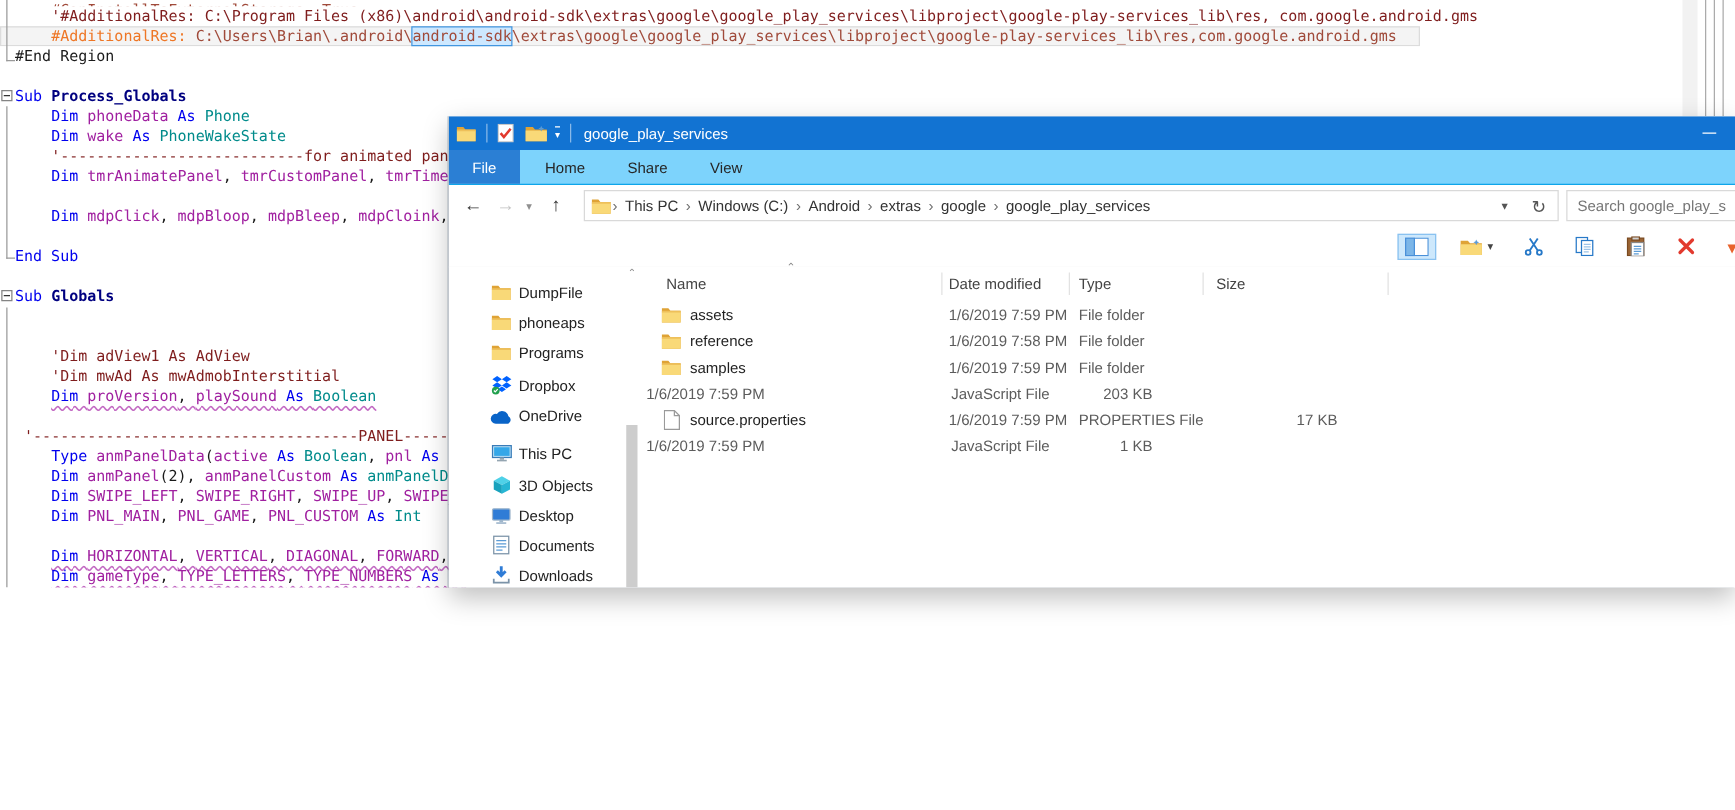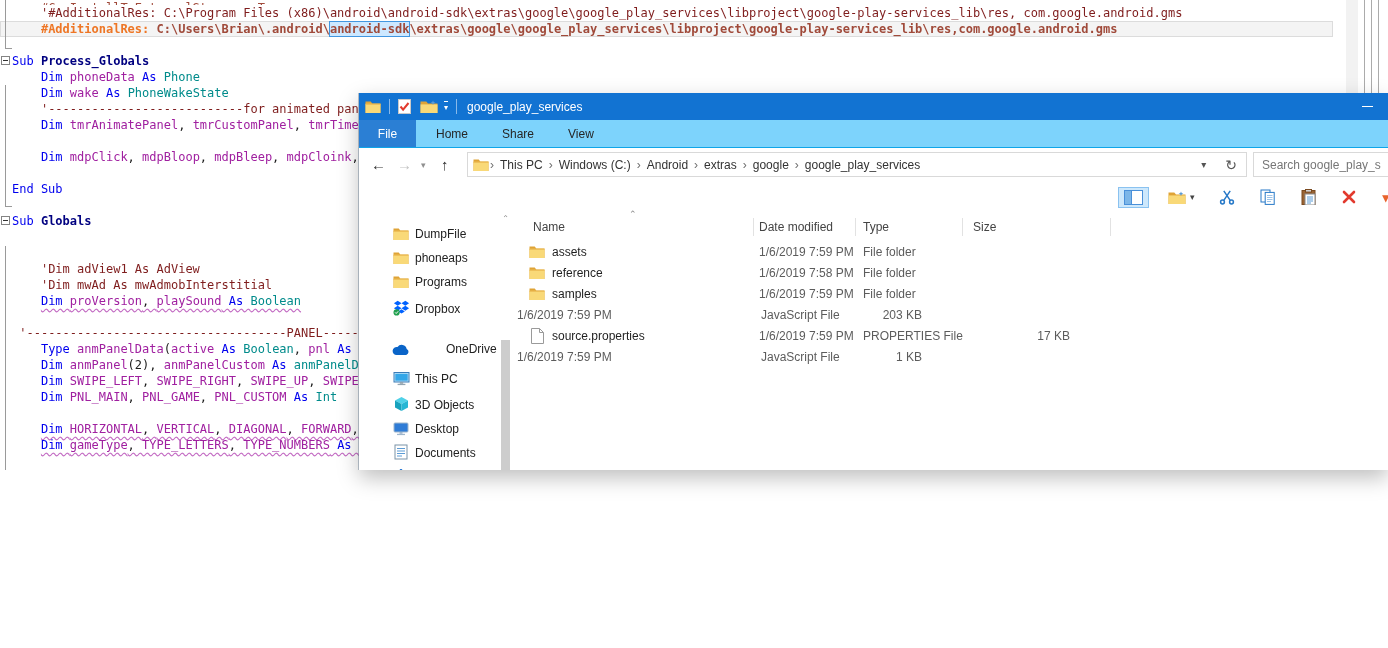--- a/index.html
+++ b/index.html
@@ -3,21 +3,21 @@
 <meta charset="utf-8">
 <style>
   html,body{margin:0;padding:0;}
   body{width:1388px;height:648px;position:relative;background:#fff;overflow:hidden;
        font-family:"Liberation Sans",sans-serif;-webkit-font-smoothing:antialiased;}
 
   
   #editor{position:absolute;left:0;top:0;width:1346px;height:470px;background:#fff;
           font-family:"DejaVu Sans Mono",monospace;font-size:12px;line-height:16px;color:#1a1a1a;overflow:hidden;}
   .code-line{white-space:pre;position:relative;height:16px;padding-left:12px;}
-  .code-line.hl{background:#f4f4f4;box-shadow:inset 0 0 0 1px #dcdcdc;width:1333px;box-sizing:border-box;font-weight:bold;}
+  .code-line.hl{background:#f4f4f4;box-shadow:inset 0 0 0 1px #dcdcdc;width:1136px;box-sizing:border-box;}
   .code-line.clip{height:5px;overflow:hidden;}
   .clip .line-inner{display:inline-block;margin-top:-11px;}
   .tok-cm{color:#7f1d1d;}
   .tok-kw{color:#0000ee;}
   .tok-id{color:#a020a0;}
   .tok-ty{color:#008b8b;}
   .tok-pl{color:#1a1a1a;}
   .tok-sub{color:#000080;font-weight:bold;}
   .tok-attr{color:#ee7625;}
   .tok-path{color:#a04a3a;}
@@ -93,20 +93,21 @@
   .c-size{text-align:right;padding-right:40px;color:#5c5c5c;white-space:nowrap;}
 </style>
 </head>
 <body>
 
 <div id="editor">
   <div id="code-lines">
       <div class="code-line clip"><span class="line-inner"><span>    </span><span><span class="tok-path">#CanInstallToExternalStorage: True</span></span></span></div>
       <div class="code-line"><span class="line-inner"><span>    </span><span><span class="tok-cm">'#AdditionalRes: C:\Program Files (x86)\android\android-sdk\extras\google\google_play_services\libproject\google-play-services_lib\res, com.google.android.gms</span></span></span></div>
       <div class="code-line hl"><span class="line-inner"><span>    </span><span><span class="tok-attr">#AdditionalRes:</span><span class="tok-path"> C:\Users\Brian\.android\</span><span class="tok-sel">android-sdk</span><span class="tok-path">\extras\google\google_play_services\libproject\google-play-services_lib\res,com.google.android.gms</span></span></span></div>
+      <div class="code-line"><span class="line-inner"><span><span class="tok-pl">#End Region</span></span></span></div>
       <div class="code-line"><span class="line-inner"><span></span></span></div>
       <div class="code-line"><span class="fold-box"></span><span class="line-inner"><span><span class="tok-kw">Sub </span><span class="tok-sub">Process_Globals</span></span></span></div>
       <div class="code-line"><span class="line-inner"><span>    </span><span><span class="tok-kw">Dim </span><span class="tok-id">phoneData</span><span class="tok-kw"> As </span><span class="tok-ty">Phone</span></span></span></div>
       <div class="code-line"><span class="line-inner"><span>    </span><span><span class="tok-kw">Dim </span><span class="tok-id">wake</span><span class="tok-kw"> As </span><span class="tok-ty">PhoneWakeState</span></span></span></div>
       <div class="code-line"><span class="line-inner"><span>    </span><span><span class="tok-cm">'---------------------------for animated panel</span></span></span></div>
       <div class="code-line"><span class="line-inner"><span>    </span><span><span class="tok-kw">Dim </span><span class="tok-id">tmrAnimatePanel</span><span class="tok-pl">, </span><span class="tok-id">tmrCustomPanel</span><span class="tok-pl">, </span><span class="tok-id">tmrTimer</span><span class="tok-pl">,</span></span></span></div>
       <div class="code-line"><span class="line-inner"><span></span></span></div>
       <div class="code-line"><span class="line-inner"><span>    </span><span><span class="tok-kw">Dim </span><span class="tok-id">mdpClick</span><span class="tok-pl">, </span><span class="tok-id">mdpBloop</span><span class="tok-pl">, </span><span class="tok-id">mdpBleep</span><span class="tok-pl">, </span><span class="tok-id">mdpCloink</span><span class="tok-pl">, </span><span class="tok-id">m</span></span></span></div>
       <div class="code-line"><span class="line-inner"><span></span></span></div>
       <div class="code-line"><span class="line-inner"><span><span class="tok-kw">End Sub</span></span></span></div>
@@ -330,21 +331,21 @@
                   <path d="M12.3 5.8 16.1 8.3 12.3 10.8 8.5 8.3z"></path>
                   <path d="M8.5 9.2 11.8 11.4 8.5 13.6 5.2 11.4z"></path>
                 </g>
                 <circle cx="3.6" cy="12.4" r="3.1" fill="#21a04e"></circle>
                 <path d="M2.1 12.4l1.1 1.1 2-2.2" stroke="#fff" stroke-width="1" fill="none"></path>
               </svg>
             </span>
           </span>
           <span>Dropbox</span>
         </div>
-        <div class="nav-item lvl1" style="margin-top: 16px; gap: 31px;">
+        <div class="nav-item lvl1" style="margin-top: 0;">
           <span class="ico">
             <span style="display: flex; align-items: center;">
               <svg width="18" height="12" viewBox="0 0 18 12">
                 <path d="M4.6 11a4 4 0 1 1 .9-7.9A5.1 5.1 0 0 1 14.7 4.9a3.3 3.3 0 0 1-.5 6.1z" fill="#0a64c8"></path>
               </svg>
             </span>
           </span>
           <span>OneDrive</span>
         </div>
         <div class="nav-item lvl1" style="margin-top: 6px;">

